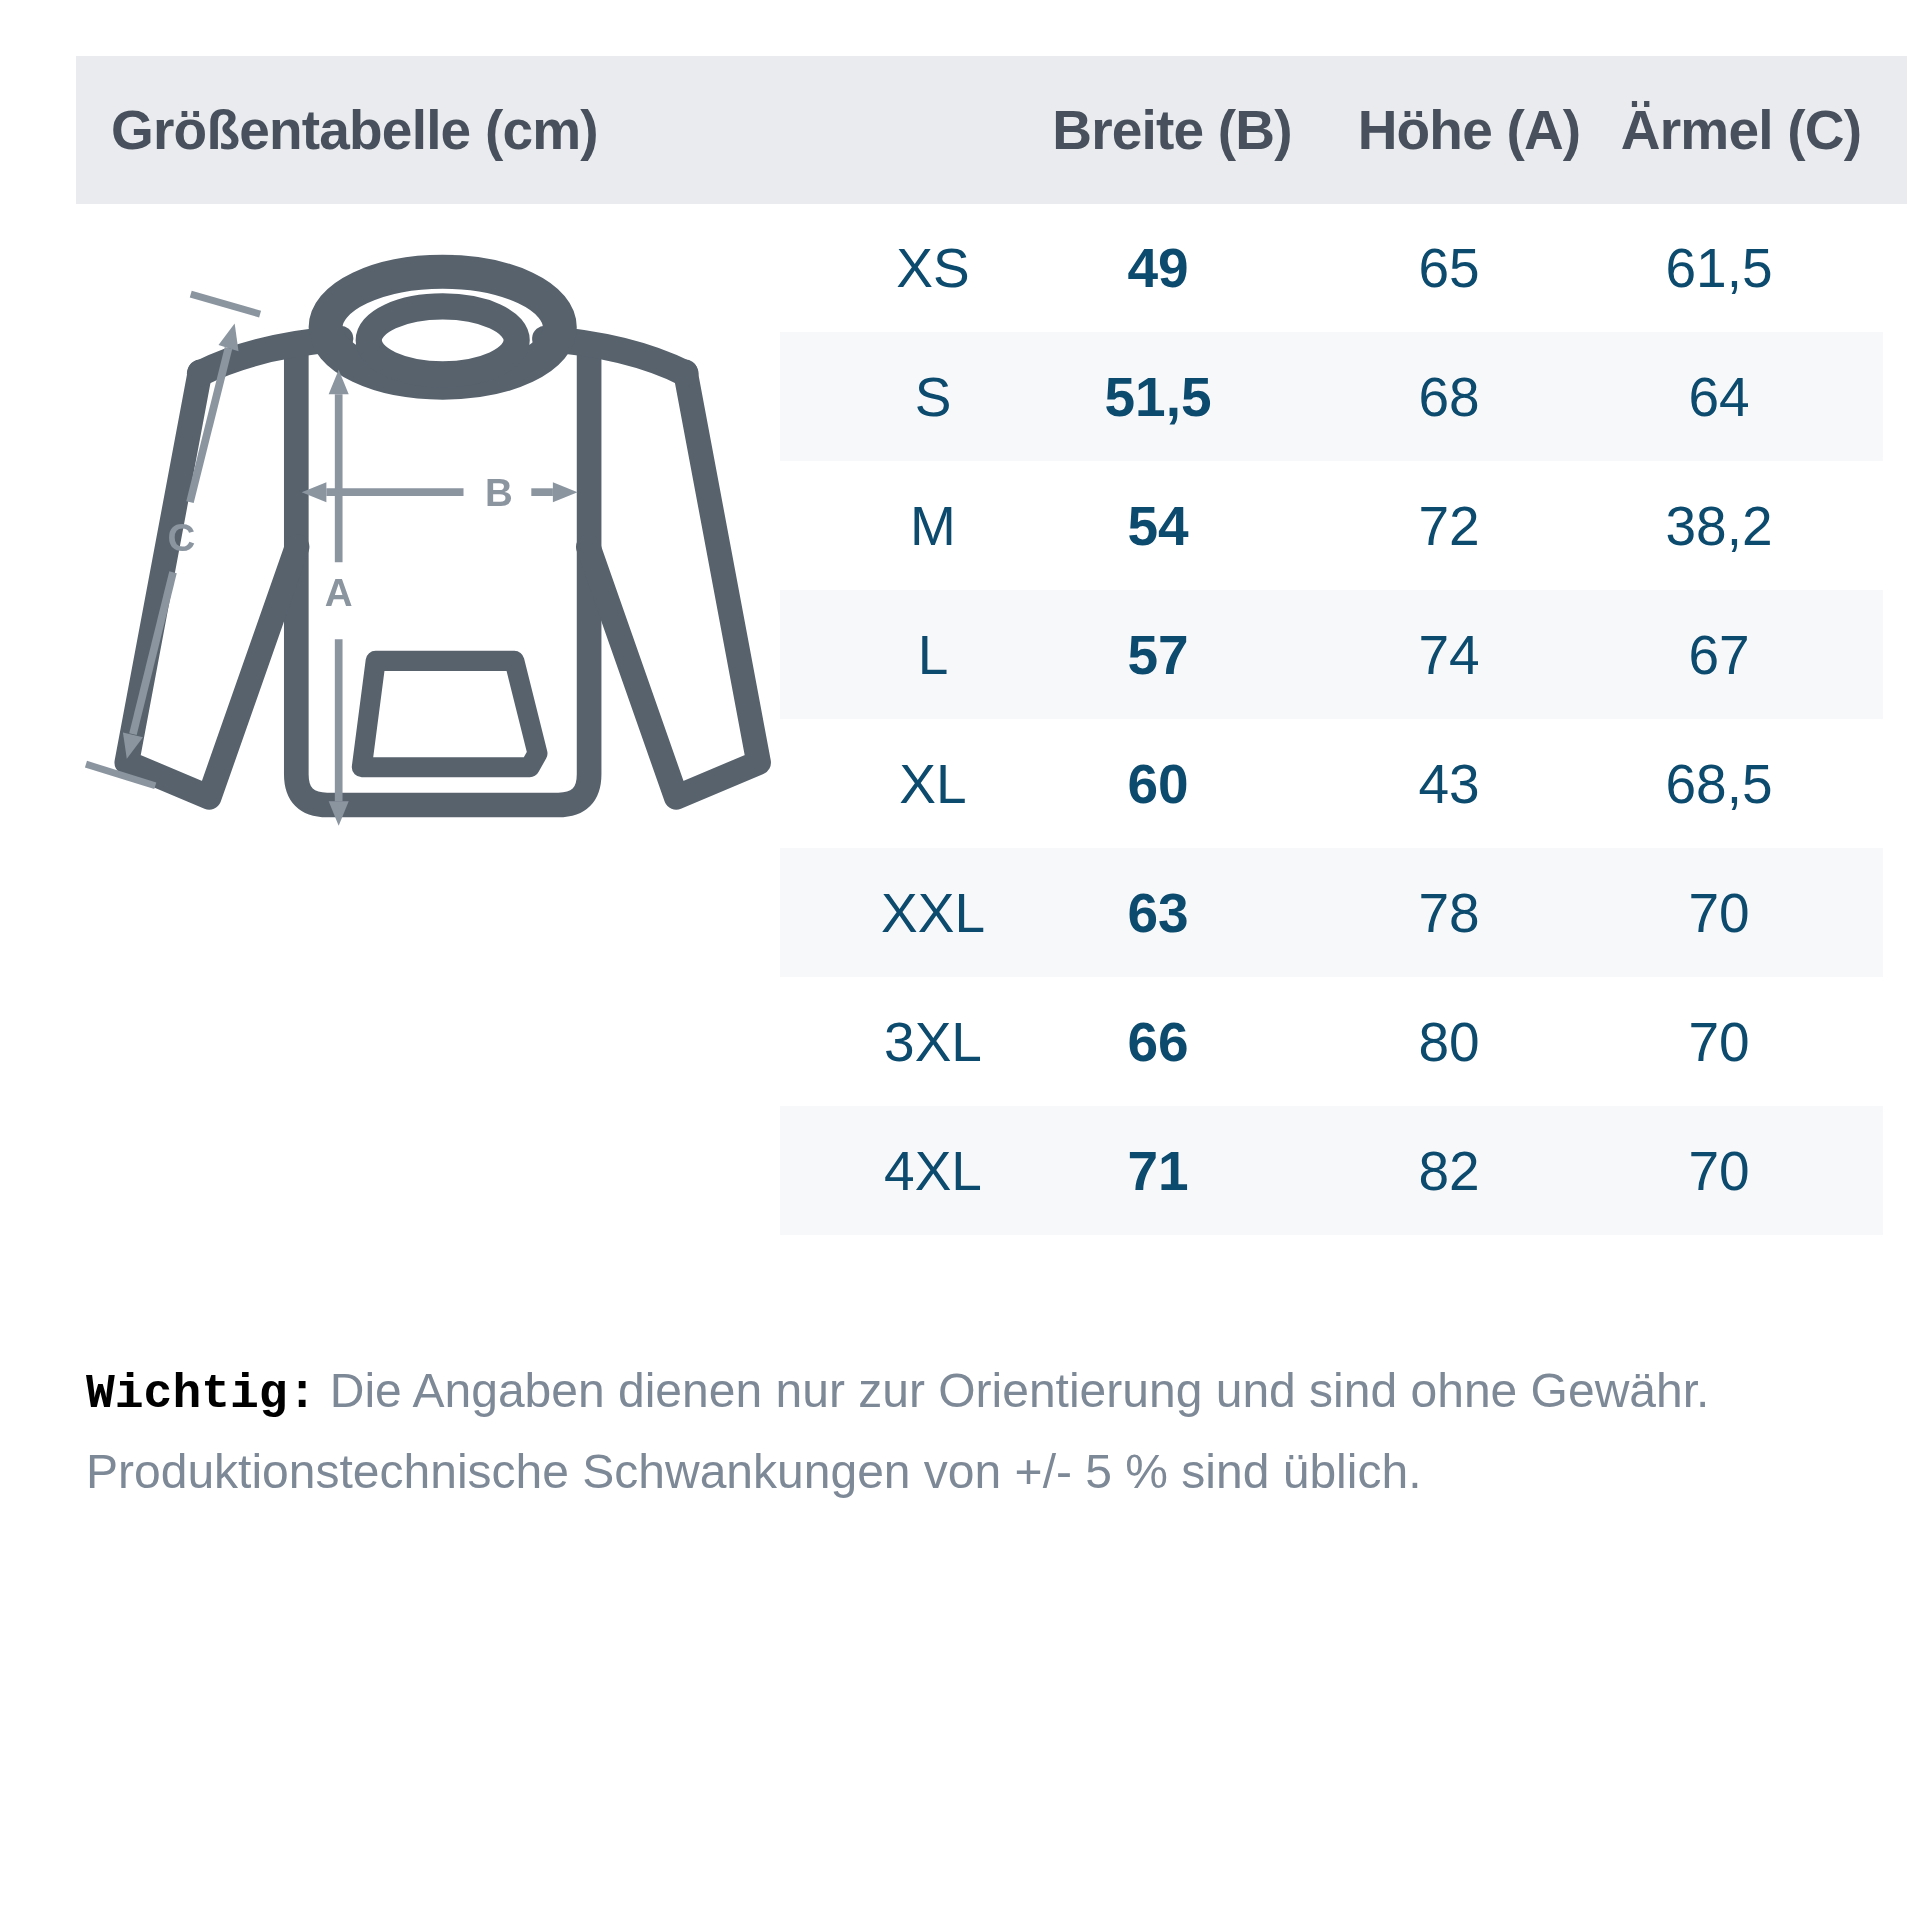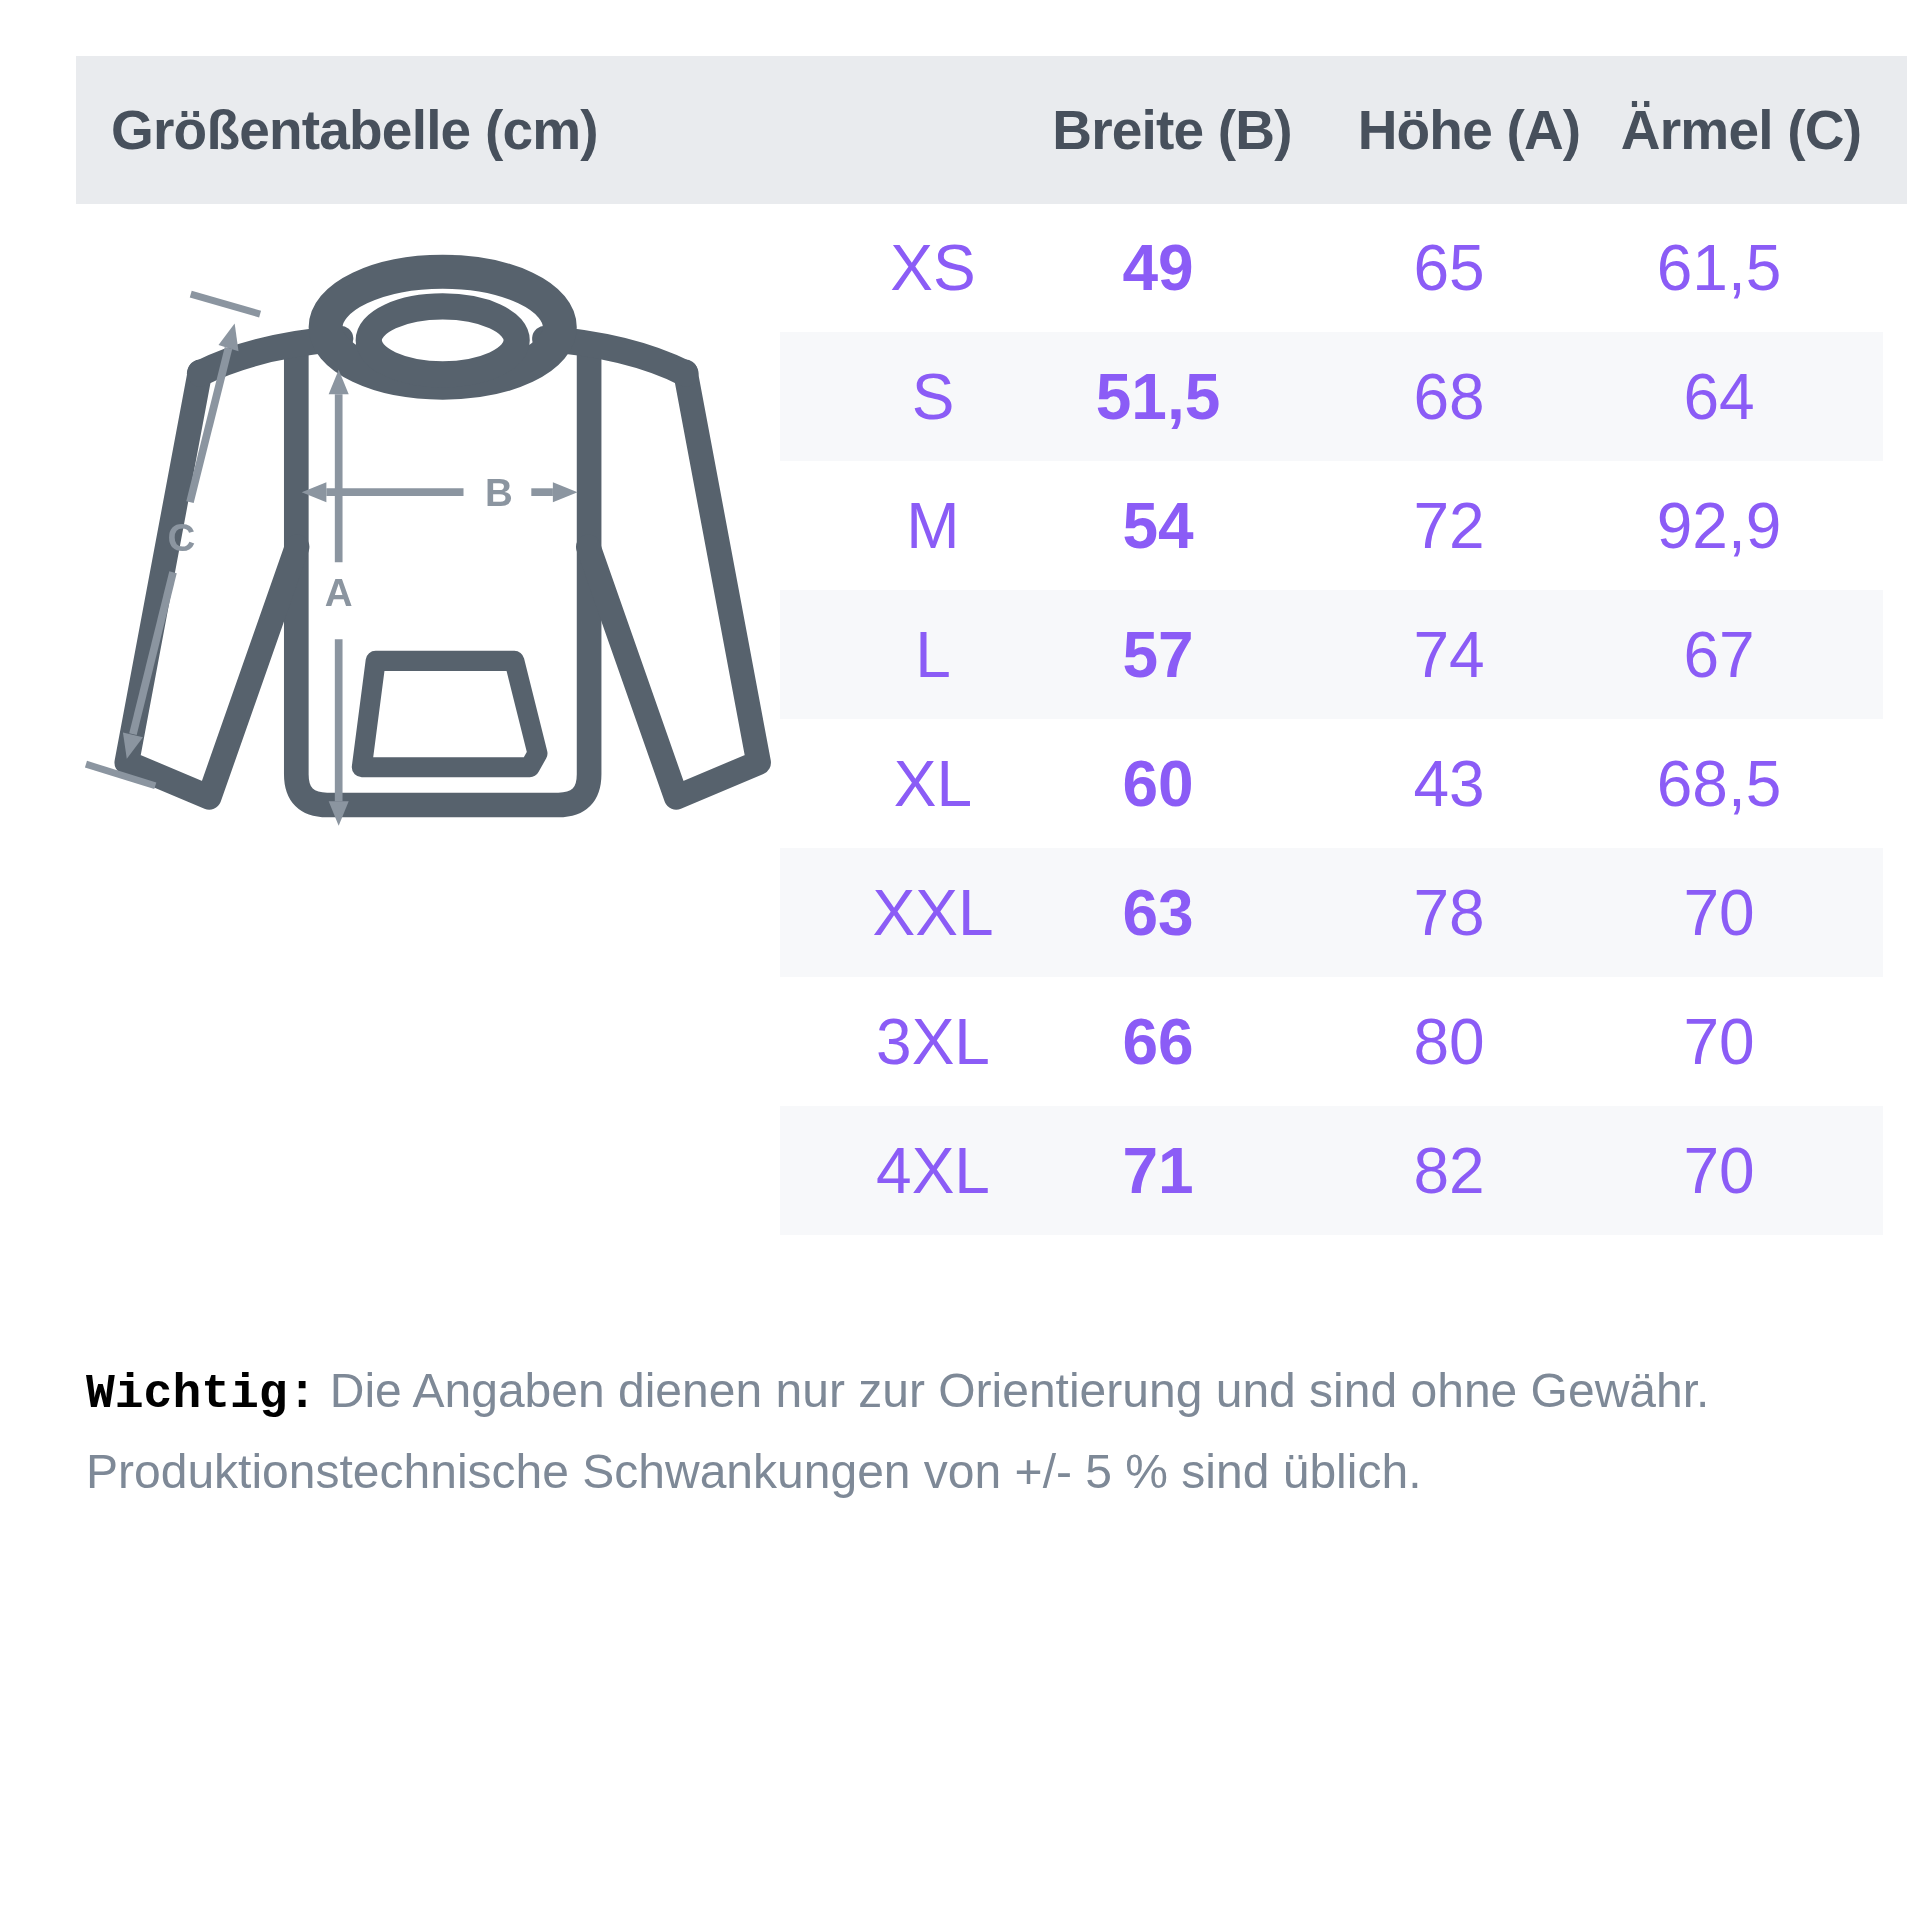--- a/index.html
+++ b/index.html
@@ -24,21 +24,21 @@
   .col-head.c2{left:1393px;}
   .col-head.c3{left:1665px;}
 
   .size-table{
     position:absolute;left:780px;top:203px;width:1103px;
   }
   .row{position:relative;height:129px;}
   .row.striped{background:#f7f8fa;}
   .cell{
     position:absolute;top:50%;transform:translate(-50%,-50%);
-    font-size:64px;color:#8b5cf6;white-space:nowrap;
+    font-size:55px;color:#0c4a6e;white-space:nowrap;
   }
   .cell.size{left:153px;}
   .cell.breite{left:378px;font-weight:bold;}
   .cell.hoehe{left:669px;}
   .cell.aermel{left:939px;}
 
   .diagram{position:absolute;left:69px;top:223px;width:732px;height:640px;}
   .diagram svg{display:block;width:732px;height:640px;}
   .garment{stroke:#57626d;fill:none;stroke-linecap:round;stroke-linejoin:round;}
   .dim{stroke:#8b95a0;fill:none;stroke-linecap:butt;}
@@ -121,21 +121,21 @@
     <div class="row striped">
     <span class="cell size">S</span>
     <span class="cell breite">51,5</span>
     <span class="cell hoehe">68</span>
     <span class="cell aermel">64</span>
   </div>
     <div class="row">
     <span class="cell size">M</span>
     <span class="cell breite">54</span>
     <span class="cell hoehe">72</span>
-    <span class="cell aermel">92,9</span>
+    <span class="cell aermel">38,2</span>
   </div>
     <div class="row striped">
     <span class="cell size">L</span>
     <span class="cell breite">57</span>
     <span class="cell hoehe">74</span>
     <span class="cell aermel">67</span>
   </div>
     <div class="row">
     <span class="cell size">XL</span>
     <span class="cell breite">60</span>

